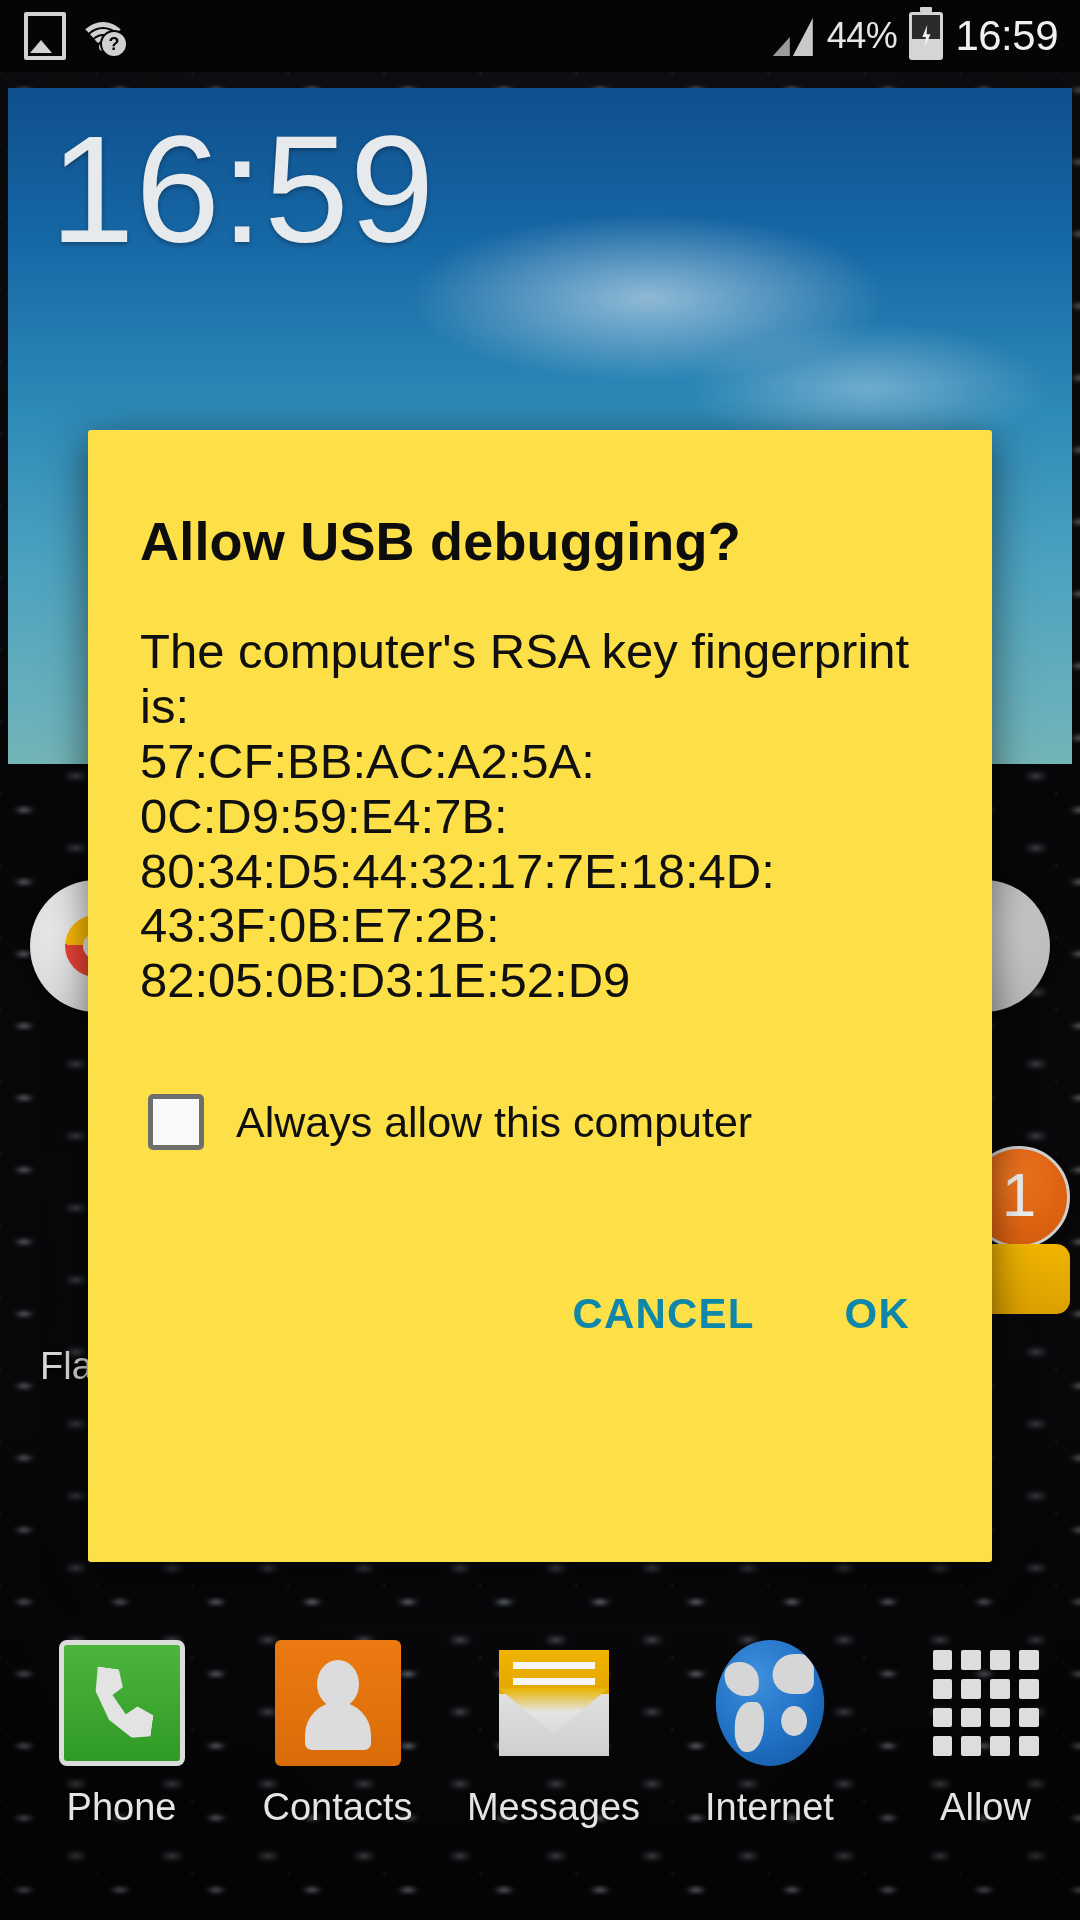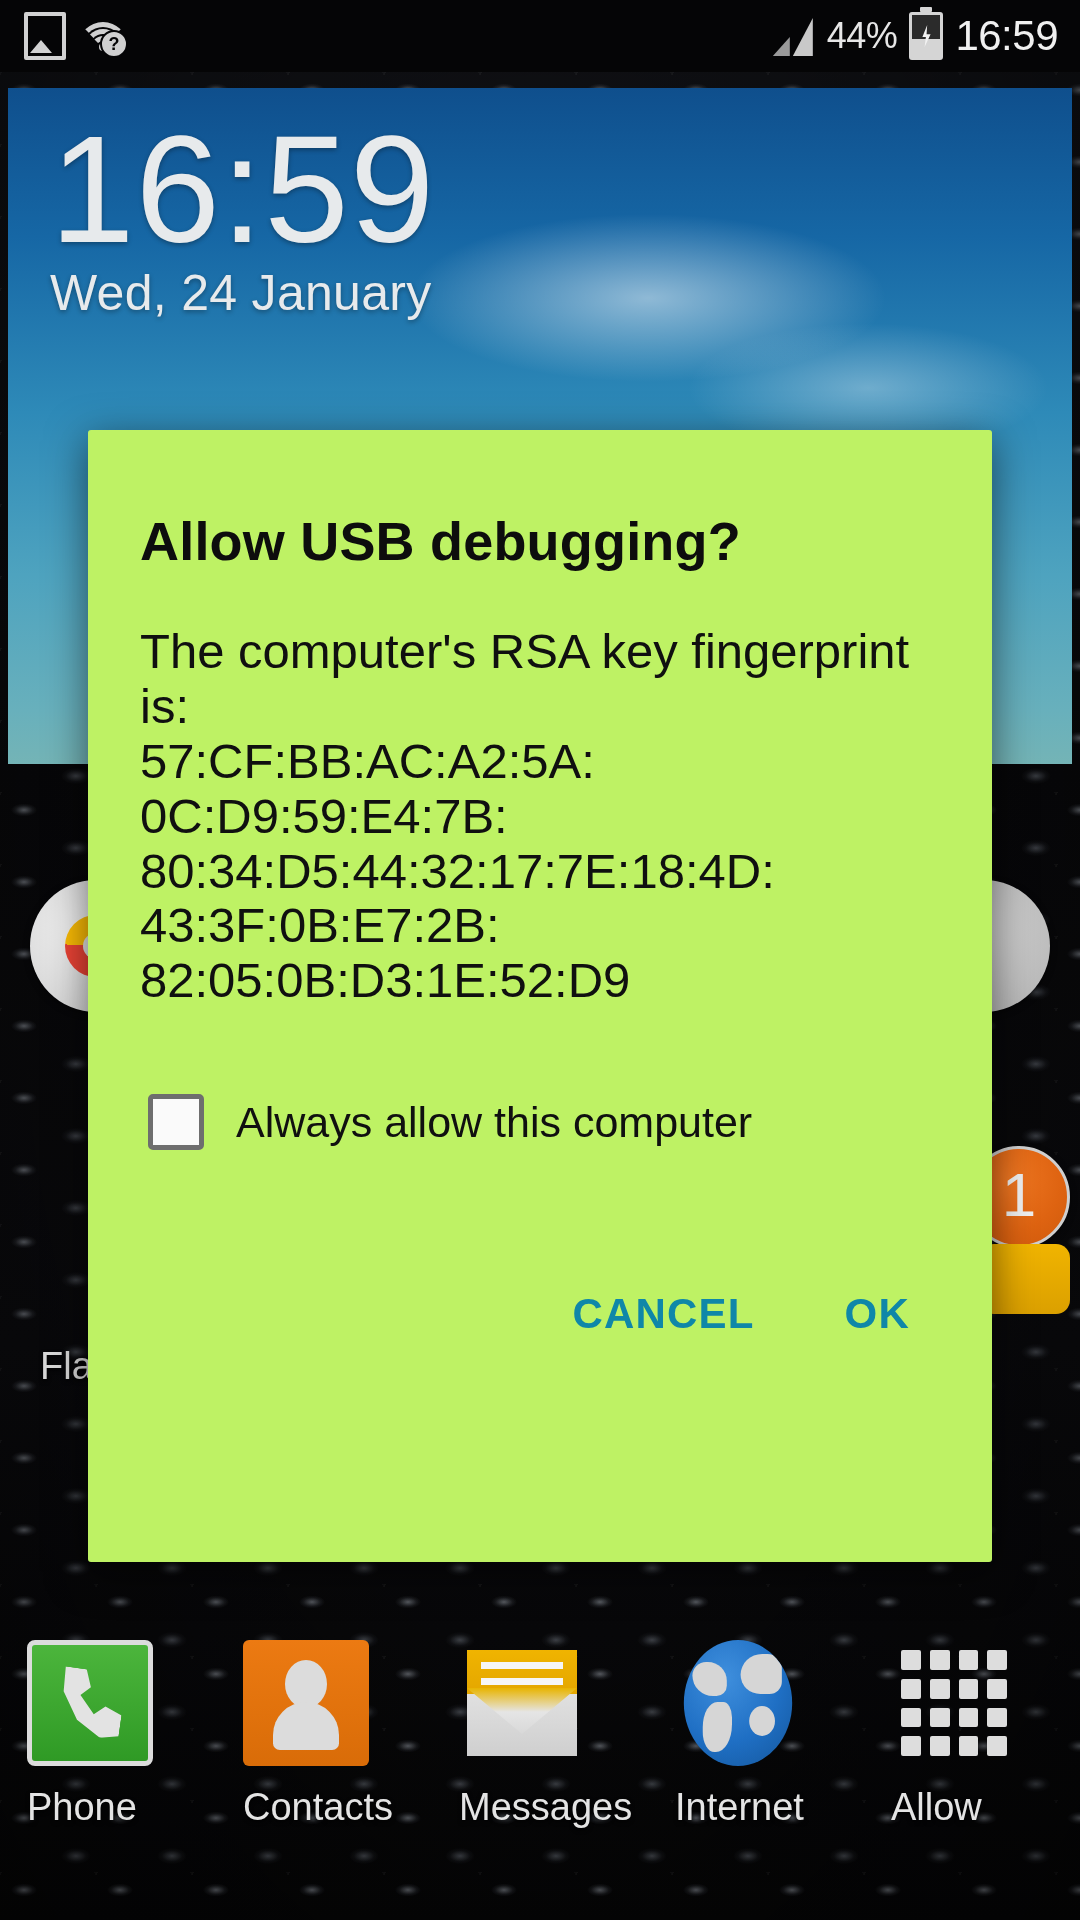--- a/index.html
+++ b/index.html
@@ -249,20 +249,21 @@
     position: absolute;
     left: 0; top: 1640px;
     width: 1080px; height: 260px;
     display: flex;
     z-index: 8;
   }
   .dock-item {
     flex: 1;
     display: flex;
     flex-direction: column;
+    align-items: center;
     padding-left: 27px;
   }
   .dock-icon {
     width: 126px; height: 126px;
     position: relative;
   }
   .dock-label {
     margin-top: 20px;
     color: #e4e4e4;
     font-size: 38px;
@@ -355,21 +356,21 @@
 
   .ic-apps { display: grid; grid-template-columns: repeat(4, 1fr); grid-template-rows: repeat(4, 1fr); gap: 9px; padding: 10px; box-sizing: border-box; }
   .ic-apps i { background: #dddddd; border-radius: 2px; display: block; }
 
   
   #dialog {
     position: absolute;
     left: 88px; top: 430px;
     width: 904px;
     min-height: 1132px;
-    background: #bef264;
+    background: #fde047;
     border-radius: 3px;
     box-shadow: 0 10px 40px rgba(0,0,0,0.55);
     z-index: 30;
     box-sizing: border-box;
     padding: 0 0 0 0;
   }
   #dialog-title {
     font-size: 54px;
     font-weight: bold;
     color: #0d0d0d;
@@ -424,21 +425,20 @@
 </head>
 <body>
 
 <div id="wallpaper">
   <div id="wallpaper-vignette"></div>
 </div>
 
 <div id="sky-panel">
   <div id="clock-widget">
     <div id="clock-time">16:59</div>
-    <div id="clock-date">Wed, 24 January</div>
   </div>
 </div>
 
 <div class="home-folder" id="folder-google">
   <div class="g-wheel"></div>
 </div>
 <div class="home-folder" id="folder-right"></div>
 <div id="badge-notification">1</div>
 <div id="icon-yellow-peek"></div>
 <div class="home-label" id="label-left">Fla</div>

